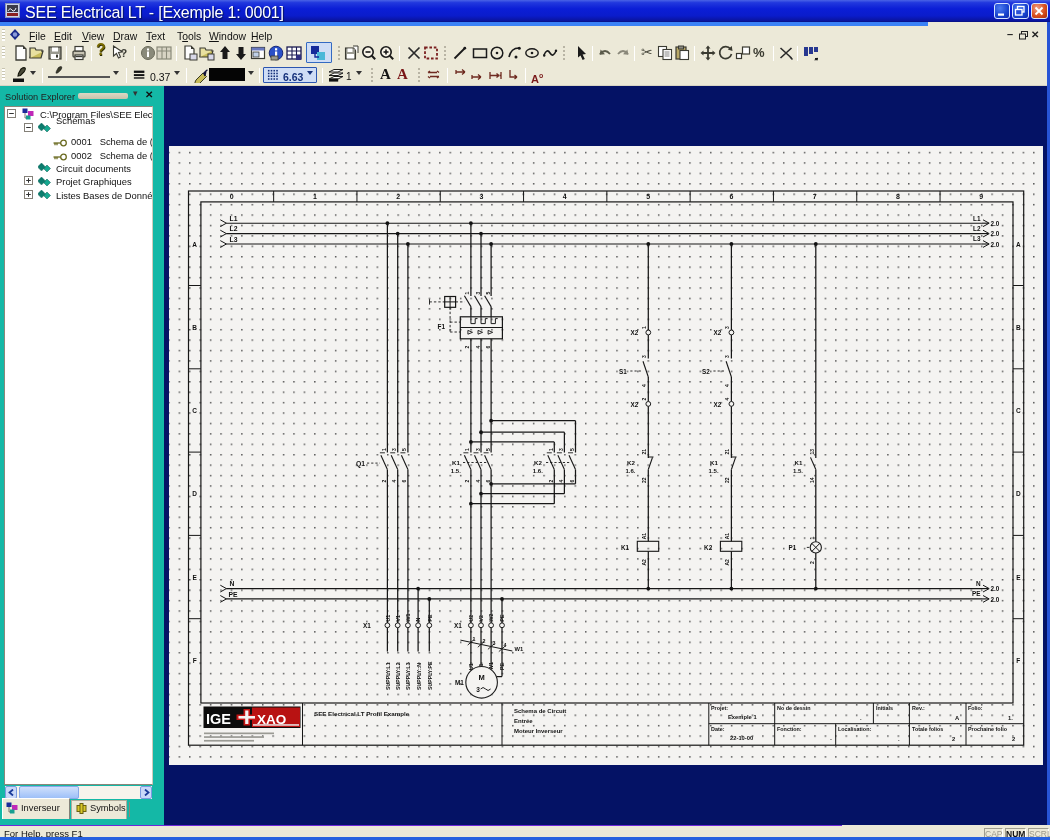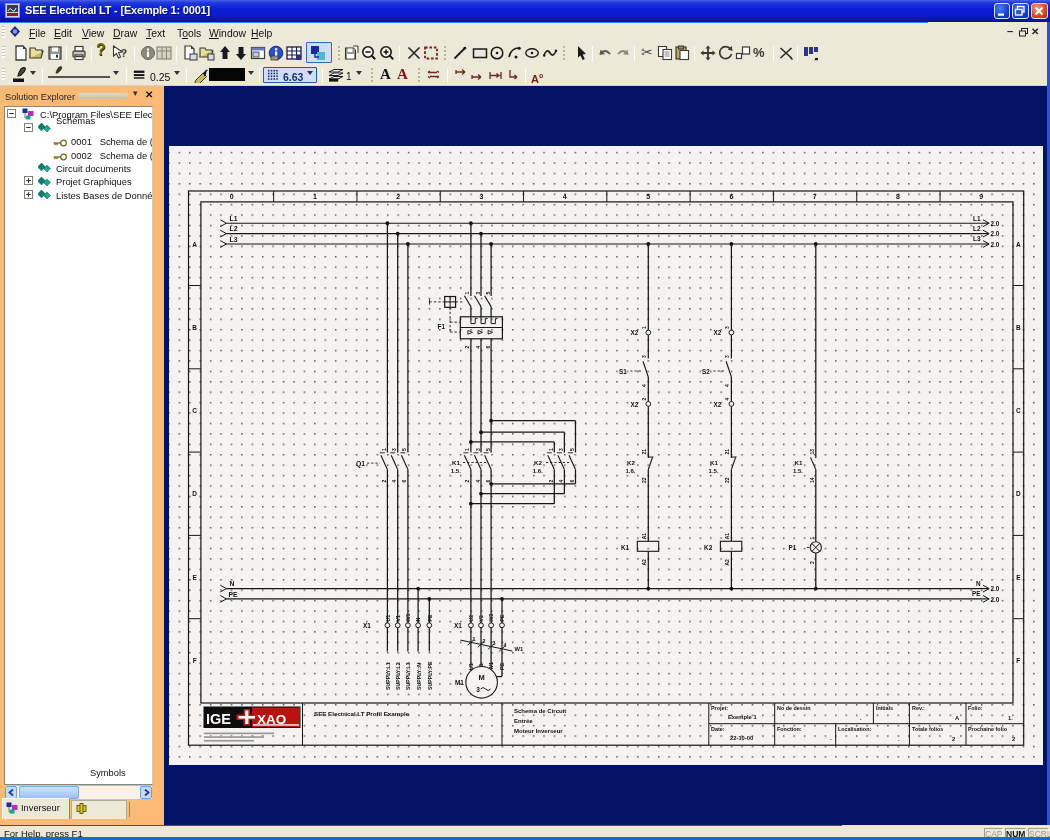--- a/index.html
+++ b/index.html
@@ -1,29 +1,29 @@
 <!DOCTYPE html>
 <html><head><meta charset="utf-8"><style>
 *{margin:0;padding:0;box-sizing:border-box}
 html,body{width:1050px;height:840px;overflow:hidden;font-family:"Liberation Sans",sans-serif;background:#ECE9D8}
 .app{position:relative;width:1050px;height:840px;opacity:0.999}
 .titlebar{position:absolute;left:0;top:0;width:1050px;height:22px;background:linear-gradient(180deg,#4A63E6 0%,#2138DE 12%,#0B1ED6 40%,#0A1CCB 72%,#0A149E 94%,#071080 100%)}
-.titletxt{position:absolute;left:25px;top:4px;color:#fff;font-size:11px;font-weight:bold;letter-spacing:-0.2px;text-shadow:1px 1px 1px #00125a}
+.titletxt{position:absolute;left:25px;top:4px;color:#fff;font-size:16px;font-weight:normal;letter-spacing:-0.2px;text-shadow:1px 1px 1px #00125a}
 .tbtn{position:absolute;top:2.5px;width:16.5px;height:16.5px;border-radius:3px;border:1px solid #d7e4ff}
 .bblue{background:radial-gradient(circle at 35% 30%,#4d7bf0,#1843cf 60%,#0d2aa8)}
 .bred{background:radial-gradient(circle at 35% 30%,#f0a088,#d9501f 55%,#a82a08)}
-.menubar{position:absolute;left:0;top:22px;width:928px;height:20px;background:#ECE9D8;border-top:1px solid #3b82f6}
+.menubar{position:absolute;left:0;top:22px;width:928px;height:20px;background:#ECE9D8;border-top:4px solid #3b82f6}
 .mitem{position:absolute;top:4.5px;font-size:10.4px;color:#111}
 .toolbar{position:absolute;left:0;width:1050px;height:22px;background:#ECE9D8}
 .vsep{position:absolute;width:1px;height:15px;background:#b8b4a4;border-right:1px solid #fff}
 .vsepd{position:absolute;width:2px;height:15px;background:repeating-linear-gradient(180deg,#b8b4a4 0 2px,#ECE9D8 2px 4px)}
 .ticon{position:absolute;line-height:16px}
 .darr{position:absolute;width:0;height:0;border-left:3.5px solid transparent;border-right:3.5px solid transparent;border-top:4px solid #333}
 .grip{position:absolute;width:3px;height:12px;background:repeating-linear-gradient(180deg,#c8c4b0 0 1px,#fff 1px 3px)}
-.panel{position:absolute;left:0;top:86px;width:164px;height:739px;background:#fdba74;overflow:hidden}
+.panel{position:absolute;left:0;top:86px;width:164px;height:739px;background:#14b8a6;overflow:hidden}
 .phead{position:absolute;left:2px;top:2px;width:157px;height:18px}
 .ptitle{position:absolute;left:3px;top:4px;font-size:9.2px;color:#222}
 .treebox{position:absolute;left:4px;top:19.5px;width:149px;height:679px;background:#fff;border:1px solid #8a877a;border-right-color:#d0ccbc}
 .trtxt{position:absolute;font-size:9.4px;color:#111;white-space:nowrap}
 .tab{position:absolute;font-size:9.3px;color:#111}
 .statusbar{position:absolute;left:0;top:825px;width:842px;height:14px;background:#ECE9D8;border-top:1px solid #6d28d9}
 .scell{position:absolute;top:1.5px;height:11px;font-size:8.5px;color:#9a988a;border:1px solid;border-color:#9f9d8f #fff #fff #9f9d8f;text-align:center;line-height:11px}
 </style></head><body>
 <div class="app">
 
@@ -655,21 +655,21 @@
       <path d="M8 2 q3 -2 4 -1 q1 1 -1 4 l-3.5 3.5 -2.5 0.5 0.5 -2.5 z" fill="#3a3a2a" stroke="#1a1a1a" stroke-width="0.8" transform="scale(0.8)"></path>
     </svg>
     <div style="position:absolute;left:48px;top:76px;width:62px;height:1.5px;background:#555"></div>
     <span class="darr" style="left:113px;top:71px"></span>
     <div class="vsep" style="left:126px;top:68px"></div>
     <svg style="position:absolute;left:133px;top:67px" width="14" height="16" viewBox="0 0 16 16">
       <rect x="1" y="3" width="12" height="2.6" fill="#111"></rect>
       <rect x="1" y="7" width="12" height="2.2" fill="#111"></rect>
       <rect x="1" y="10.6" width="12" height="1.6" fill="#111"></rect>
     </svg>
-    <span class="ticon" style="left:150px;top:69px;color:#111;font-size:10.5px">0.25</span>
+    <span class="ticon" style="left:150px;top:69px;color:#111;font-size:10.5px">0.37</span>
     <span class="darr" style="left:174px;top:71px"></span>
     <div class="vsep" style="left:186px;top:68px"></div>
     <svg style="position:absolute;left:194px;top:67px" width="16" height="16" viewBox="0 0 16 16">
       <path d="M2 13 l7 -7 3.5 3.5 -7 7 q-3.5 0.8 -4.3 0 q-0.8 -0.8 0.8 -3.5 z" fill="#c8bc5a" stroke="#3a3a20" stroke-width="1"></path>
       <path d="M9 6 l2.5 -2.5 q1.5 -1.5 2.5 -0.5 l-1.5 1.5 -0.5 3 -1.5 2 z" fill="#14143a"></path>
     </svg>
     <div style="position:absolute;left:209px;top:68px;width:36px;height:13px;background:#050505"></div>
     <span class="darr" style="left:248px;top:71px"></span>
     <div class="vsep" style="left:259px;top:68px"></div>
     <div style="position:absolute;left:263px;top:66.5px;width:54px;height:16px;background:#cfddf5;border:1.5px solid #2a55b0;border-radius:1px"></div>
@@ -825,21 +825,21 @@
         <rect x="6" y="3" width="5.5" height="5" fill="#c028b8"></rect>
         <rect x="4" y="7.5" width="4.5" height="4" fill="#18a090"></rect>
         <path d="M3 5 v5 h1" stroke="#555" fill="none" stroke-width="0.8"></path>
       </svg>
     <span class="tab" style="left:21px;top:717px">Inverseur</span>
     <div style="position:absolute;left:71px;top:714px;width:56px;height:19px;background:#ECE9D8;border:1px solid #b0ac9c;border-bottom:none"></div>
     <svg style="position:absolute;left:76px;top:717px" width="11" height="11" viewBox="0 0 11 11">
         <rect x="1" y="2.5" width="9" height="6" fill="#d8c828" stroke="#6a6010"></rect>
         <rect x="4" y="0.5" width="3" height="10" fill="#d8c828" stroke="#6a6010"></rect>
       </svg>
-    <span class="tab" style="left:90px;top:682px">Symbols</span>
+    <span class="tab" style="left:90px;top:717px">Symbols</span>
     <div style="position:absolute;left:129px;top:716px;width:1px;height:15px;background:#8a877a"></div>
   </div>
 
   <div class="statusbar">
     <span style="position:absolute;left:4px;top:2px;font-size:9.5px;color:#111">For Help, press F1</span>
     <span class="scell" style="left:984px;width:19px">CAP</span>
     <span class="scell" style="left:1005px;width:21px;color:#111;font-weight:bold">NUM</span>
     <span class="scell" style="left:1028px;width:21px">SCRL</span>
   </div>
   <div style="position:absolute;left:0;top:837px;width:1050px;height:3px;background:#2761df"></div>

